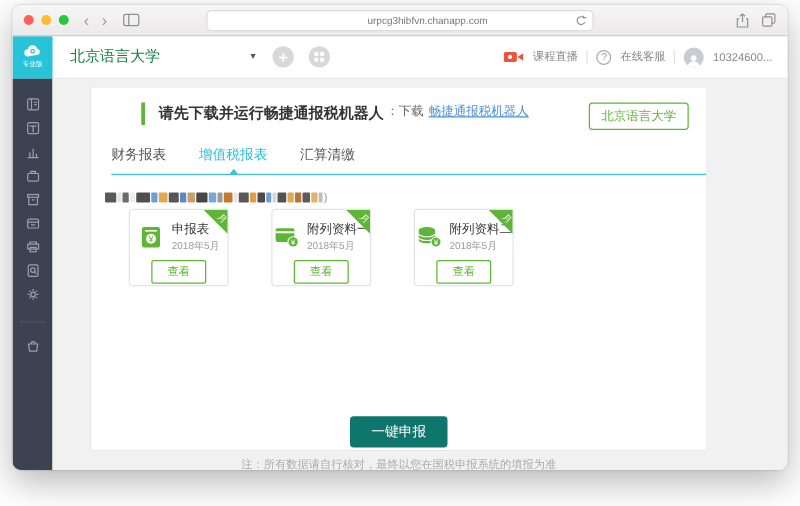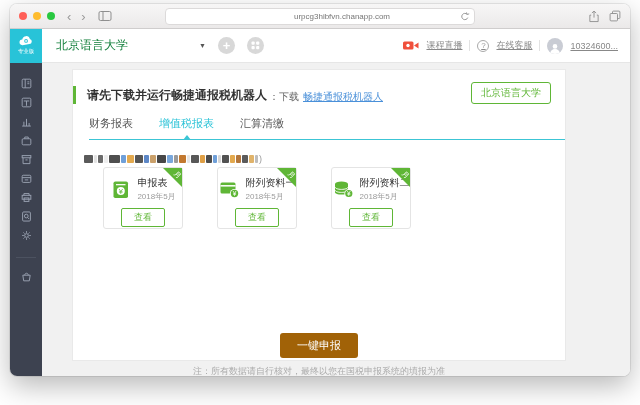--- a/index.html
+++ b/index.html
@@ -28,37 +28,37 @@
   .appheader { height:34px; background:#fff; border-bottom:1px solid #e6e6e6; display:flex; align-items:center; }
   .logo { width:32px; height:34px; background:#28c3d8; color:#fff; display:flex; flex-direction:column;
     align-items:center; justify-content:center; flex:none; }
   .logo .cap { font-size:6px; transform:scale(.9); margin-top:1px; white-space:nowrap; }
   .org { display:flex; align-items:center; margin-left:14px; width:150px; cursor:pointer; }
   .org .name { font-size:12px; color:#15803d; }
   .org .caret { margin-left:auto; font-size:7px; color:#555; }
   .roundbtn { width:17px; height:17px; border-radius:50%; background:#d8d8d8; color:#fff; margin-left:12px;
     display:flex; align-items:center; justify-content:center; font-size:13px; line-height:1; font-weight:bold; }
   .gridbtn svg { display:block; }
-  .hright { margin-left:auto; margin-right:12px; display:flex; align-items:center; gap:7px; font-size:9px; color:#888;text-decoration:underline; }
+  .hright { margin-left:auto; margin-right:12px; display:flex; align-items:center; gap:7px; font-size:9px; color:#888; }
   .hdiv { width:1px; height:11px; background:#e2e2e2; }
   .qicon { width:12px; height:12px; border:1px solid #aaa; border-radius:50%; color:#999; font-size:8px;
     display:flex; align-items:center; justify-content:center; }
   .avatar { width:16px; height:16px; border-radius:50%; background:#c9ccd4; display:flex; align-items:flex-end; justify-content:center; overflow:hidden; }
 
   
   .appbody { display:flex; height:313px; }
   .rail { width:32px; background:#3d4250; display:flex; flex-direction:column; align-items:center; padding-top:11px; flex:none; }
   .rail .ric { width:32px; height:19px; display:flex; align-items:center; justify-content:center; cursor:pointer; }
   .rail svg { stroke:#98a0b0; fill:none; stroke-width:.9; }
   .raildiv { width:20px; height:1px; background:#4c5260; margin:12px 0 9px; }
 
   .main { flex:1; background:#f1f1f1; padding:6px 64px 0 30px; }
   .panel { background:#fff; border:1px solid #e9e9e9; height:292px; position:relative; padding-top:12px; }
 
-  .banner { display:flex; align-items:flex-end; }
+  .banner { display:flex; align-items:flex-start;margin-left:40px; }
   .accent { width:3px; height:18px; background:#5fb636; flex:none; }
   .btitle { font-size:12px; font-weight:bold; color:#333; margin-left:11px; }
   .bplain { font-size:10px; color:#666; margin-left:2px; }
   .blink { font-size:10px; color:#4a90d9; text-decoration:underline; margin-left:4px; cursor:pointer; }
   .updatebtn { margin-left:auto; margin-right:14px; border:1px solid #5fb636; color:#5fb636; font-size:10px;
     padding:3px 9px; border-radius:3px; background:#fff; cursor:pointer; }
 
   .tabs { display:flex; gap:26px; margin:12px 0 0 16px; padding-bottom:8px; border-bottom:1px solid #3cc5d5;
     margin-right:0; }
   .tab { font-size:11px; color:#555; position:relative; cursor:pointer; }
@@ -77,21 +77,21 @@
   .ctcol { display:flex; flex-direction:column; }
   .ctitle { font-size:10px; color:#333; font-weight:normal; }
   .cperiod { font-size:8px; color:#9b9b9b; margin-top:1px; }
   .viewbtn { margin-top:6px; border:1px solid #5fb636; color:#5fb636; background:#fff; font-size:9px;
     padding:2px 12px; border-radius:2px; cursor:pointer; }
   .ribbon { position:absolute; top:0; right:0; width:0; height:0;
     border-top:19px solid #5fb636; border-left:19px solid transparent; }
   .ribbon span { position:absolute; top:-17px; right:1px; color:#fff; font-size:7px; transform:rotate(45deg); }
 
   .footer { margin-top:104px; text-align:center; }
-  .submitbtn { background:#a16207; color:#fff; border:none; font-size:11px; padding:5px 17px; border-radius:3px; cursor:pointer; }
+  .submitbtn { background:#0f766e; color:#fff; border:none; font-size:11px; padding:5px 17px; border-radius:3px; cursor:pointer; }
   .note { font-size:9px; color:#ababab; margin-top:7px; }
 </style>
 </head>
 <body>
 
 <div class="window">
 
   <div class="chrome">
     <div class="lights">
       <span class="light" style="background:#ff5f57"></span>

